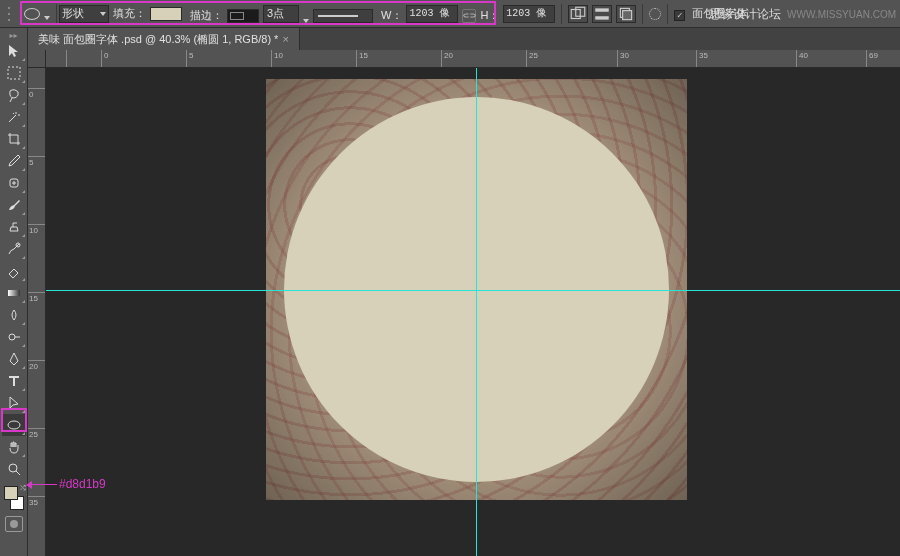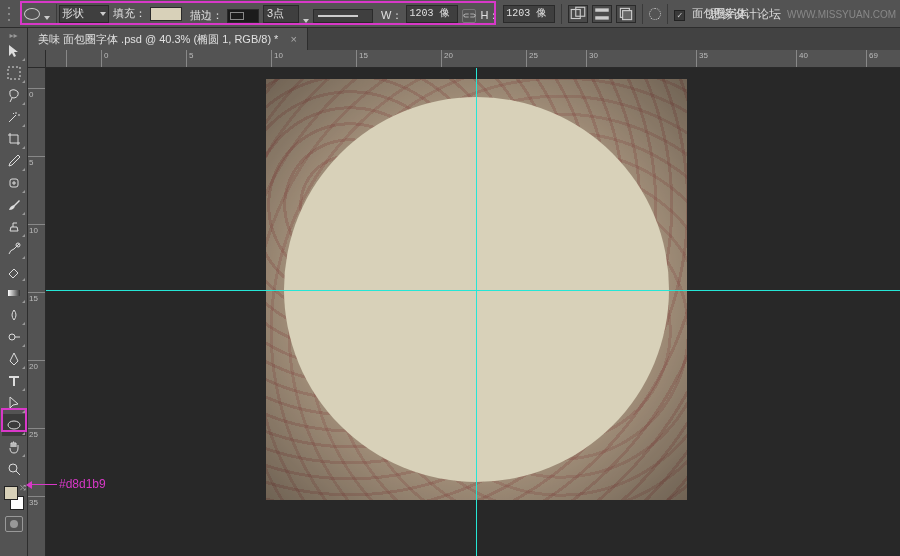--- a/index.html
+++ b/index.html
@@ -55,21 +55,21 @@
   .watermark-r .url { color:#888; font-size:10px; }
 
   
   .doc-tabbar {
     position: absolute; top: 28px; left: 28px; right: 0; height: 22px;
     background: #424242;
     display: flex; align-items: center;
   }
   .doc-tab {
     height: 22px; background: #535353;
-    padding: 0 10px; display:flex; align-items:center; gap:12px;
+    padding: 0 10px; display:flex; align-items:center; gap:4px;
     color:#e0e0e0; font-size:11px;
     border-right:1px solid #2d2d2d;
   }
   .doc-tab .x { color:#aaa; }
 
   
   .tool-col {
     position: absolute; left: 0; top: 28px; width: 28px; bottom: 0;
     background: #535353; border-right: 1px solid #2d2d2d;
     display: flex; flex-direction: column; align-items: center;
@@ -394,21 +394,21 @@
         </div>
         <div class="tick" style="left: 310px;">
           <span>15</span>
         </div>
         <div class="tick" style="left: 395px;">
           <span>20</span>
         </div>
         <div class="tick" style="left: 480px;">
           <span>25</span>
         </div>
-        <div class="tick" style="left: 540px;">
+        <div class="tick" style="left: 571px;">
           <span>30</span>
         </div>
         <div class="tick" style="left: 650px;">
           <span>35</span>
         </div>
         <div class="tick" style="left: 750px;">
           <span>40</span>
         </div>
         <div class="tick" style="left: 820px;">
           <span>69</span>

